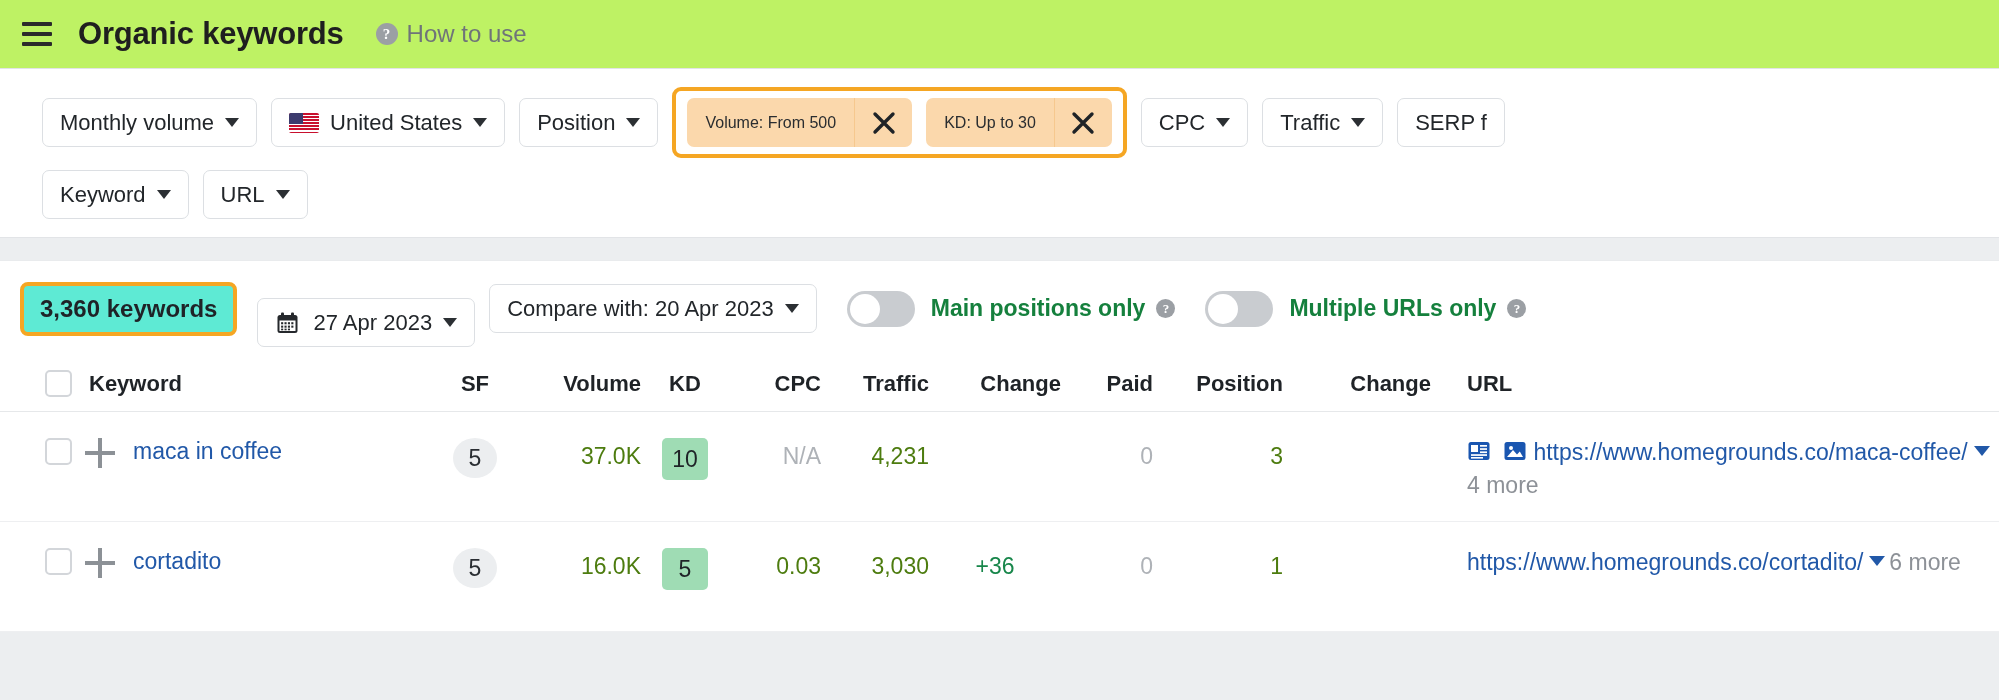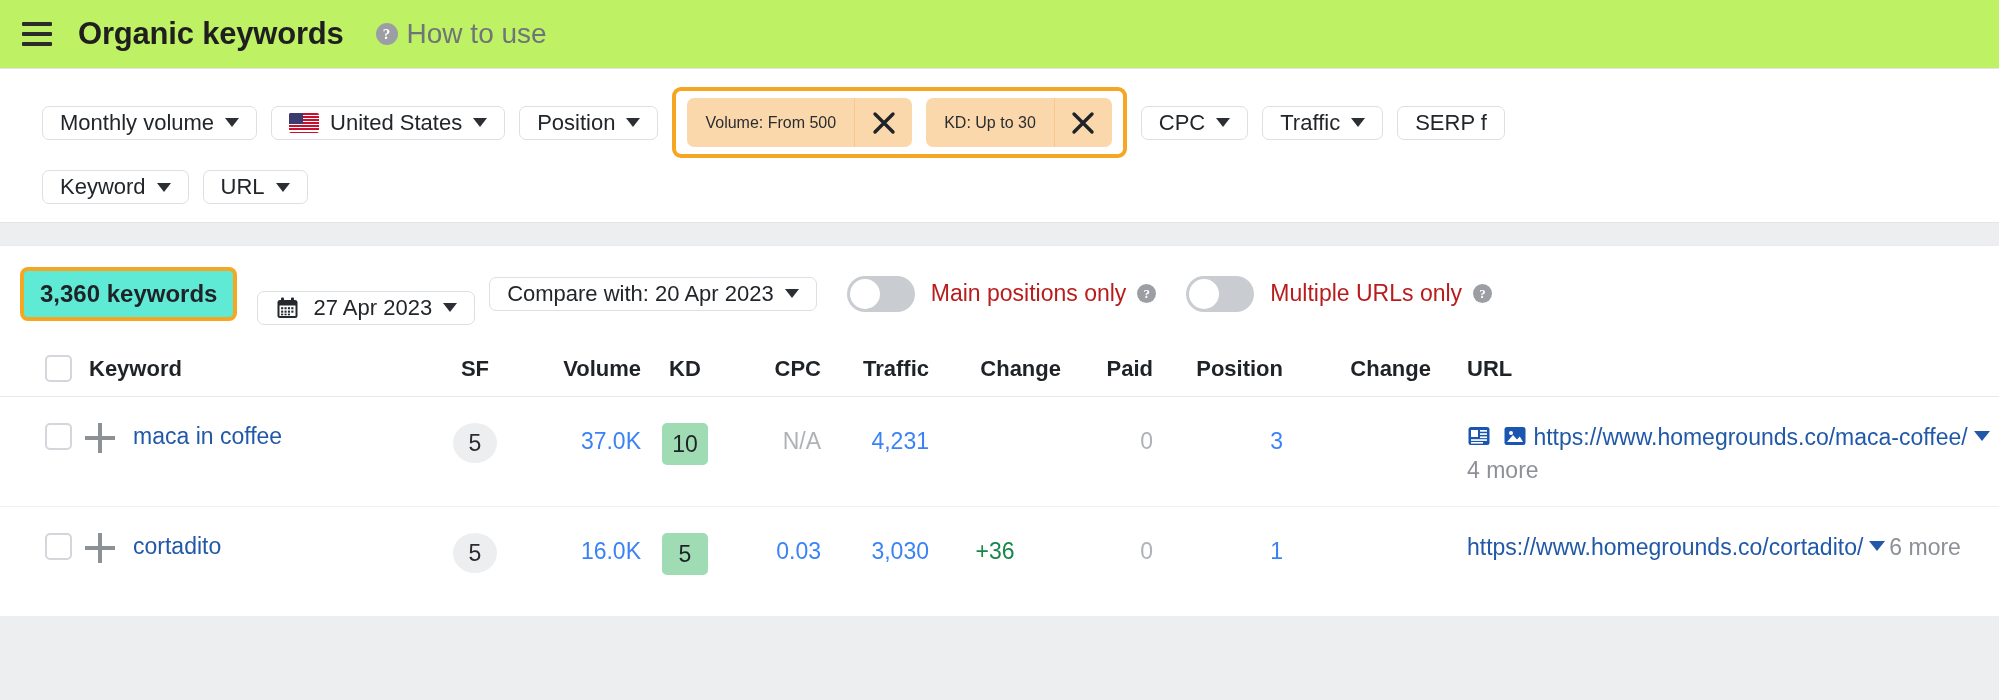--- a/index.html
+++ b/index.html
@@ -39,34 +39,34 @@
   }
   .qmark {
     width: 22px; height: 22px; border-radius: 50%;
     background: #9b9fa4; color: #fff;
     font-size: 15px; font-weight: bold;
     display:flex; align-items:center; justify-content:center;
     margin-right: 9px;
     font-family: "Liberation Serif", serif;
   }
   .qmark.sm { width: 19px; height: 19px; font-size: 13px; margin-right:0; }
-  .howto-label { font-size: 28px; color: #6f7479; }
+  .howto-label { font-size: 24px; color: #6f7479; }
 
   
   .filter-panel {
     background: #fff;
     border-top: 1px solid #e2e4e7;
     border-bottom: 1px solid #e2e4e7;
     padding: 18px 0 18px 42px;
   }
   .filter-row { display: flex; align-items: center; gap: 14px; }
   .filter-row + .filter-row { margin-top: 12px; }
 
   .fbtn {
-    height: 34px;
+    height: 49px;
     border: 1px solid #dcdfe3;
     border-radius: 7px;
     background: #fff;
     display: flex; align-items: center;
     padding: 0 17px;
     font-size: 22px;
     color: #22262a;
     cursor: pointer;
     white-space: nowrap;
   }
@@ -158,23 +158,24 @@
     cursor: pointer;
     flex: none;
   }
   .toggle::after {
     content:"";
     position:absolute; left:3px; top:3px;
     width:30px; height:30px; border-radius:50%;
     background:#fff;
   }
   .toggle-label {
-    font-size: 23px; color:#b91c1c;
+    font-size: 23px; color:#15803d;
     margin: 0 11px 0 16px;
     white-space: nowrap;
+    font-weight: bold;
   }
   .toggle-wrap { display:flex; align-items:center; }
 
   
   .table { background:#fff; width: 1999px; }
   .thead, .trow {
     display: flex;
     align-items: flex-start;
     padding-left: 45px;
   }
@@ -185,21 +186,21 @@
   }
   .trow {
     min-height: 110px;
     padding-top: 26px;
     border-bottom: 1px solid #eeeff1;
   }
   .th {
     font-size: 22px; font-weight: bold; color:#1f2327;
     white-space: nowrap;
   }
-  .td { font-size: 23px; color:#3b82f6; white-space: nowrap; }
+  .td { font-size: 23px; color:#4d7c0f; white-space: nowrap; }
 
   .c-check { width: 44px; flex: none; }
   .c-plus  { width: 48px; flex: none; }
   .c-kw    { width: 340px; flex: none; }
   .c-sf    { width: 92px;  flex: none; text-align: center; }
   .c-vol   { width: 120px; flex: none; text-align: right; }
   .c-kd    { width: 88px;  flex: none; text-align: center; }
   .c-cpc   { width: 92px;  flex: none; text-align: right; }
   .c-traf  { width: 108px; flex: none; text-align: right; }
   .c-chg   { width: 132px; flex: none; text-align: right; }

